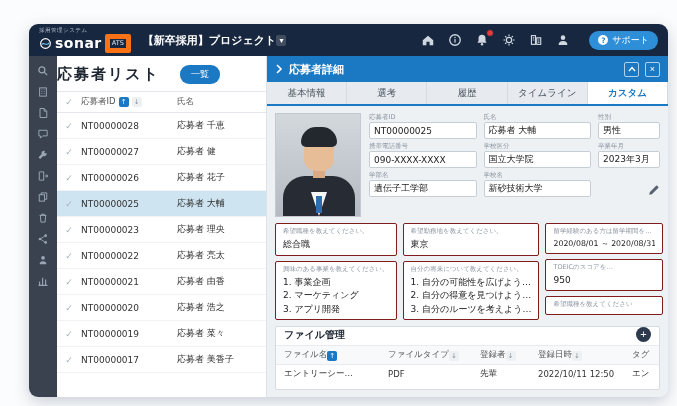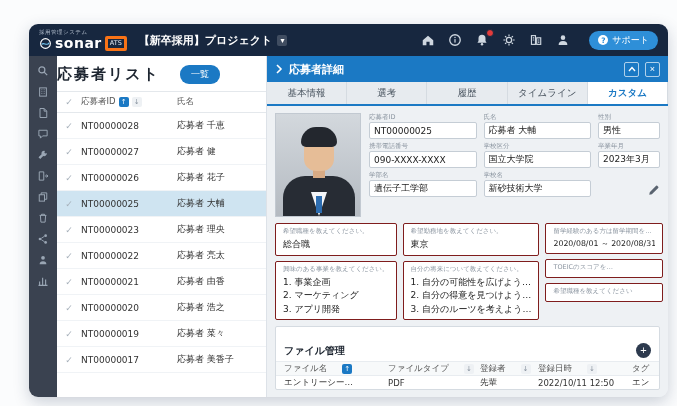--- a/index.html
+++ b/index.html
@@ -7,22 +7,22 @@
   body{font-family:"DejaVu Sans","Liberation Sans",sans-serif;background:#fbfcfd;position:relative;overflow:hidden}
   .window{position:absolute;left:29px;top:24px;width:639px;height:373px;border-radius:9px;overflow:hidden;background:#eef1f4;box-shadow:0 5px 16px rgba(30,50,80,.22);display:flex;flex-direction:column}
 
   
   .topbar{flex:0 0 32px;background:#17273f;display:flex;align-items:center;gap:12px;padding:0 10px;color:#fff}
   .brand{display:flex;flex-direction:column;line-height:1;cursor:pointer}
   .brand-system{font-size:5.5px;color:#aeb9c8;letter-spacing:.5px;margin-bottom:1px}
   .brand-row{display:flex;align-items:center;gap:3px}
   .brand-mark svg{width:13px;height:13px;display:block}
   .brand-name{font-size:14px;font-weight:bold;letter-spacing:.5px}
-  .brand-suffix{font-size:6.5px;border:3px solid #f97316;padding:1px 2px;border-radius:2px;color:#dfe6ee}
-  .project{display:flex;align-items:center;gap:5px;font-size:11px;font-weight:bold;cursor:pointer;white-space:nowrap}
+  .brand-suffix{font-size:6.5px;border:5px solid #f97316;padding:1px 2px;border-radius:2px;color:#dfe6ee}
+  .project{display:flex;align-items:center;font-size:11px;font-weight:bold;cursor:pointer;white-space:nowrap}
   .caret{font-size:8px;background:rgba(255,255,255,.18);border-radius:2px;padding:1px 3px}
   .topbar-spacer{flex:1}
   .tbicons{display:flex;align-items:center;gap:11px;margin-right:6px}
   .tbicon{width:16px;height:16px;position:relative;display:flex;align-items:center;justify-content:center;cursor:pointer;color:#cfd7e0}
   .tbicon svg{width:14px;height:14px;display:block}
   .badge{position:absolute;top:-3px;right:-4px;width:8px;height:8px;border-radius:50%;background:#e23b3b;border:1px solid #17273f}
   .support{display:flex;align-items:center;gap:4px;background:#2e8fd8;border:none;color:#fff;font-size:9px;padding:3px 9px;border-radius:10px;cursor:pointer;font-family:inherit;white-space:nowrap}
   .support-q{width:10px;height:10px;border-radius:50%;background:#fff;color:#2e8fd8;font-size:7.5px;font-weight:bold;display:flex;align-items:center;justify-content:center}
 
   
@@ -79,26 +79,26 @@
   
   .qgrid{display:grid;grid-template-columns:1fr 1fr 118px;gap:6px;align-items:start}
   .qcol{display:flex;flex-direction:column;gap:5px}
   .qbox{background:#fff;border:1px solid #7f1d1d;border-radius:2px;padding:3px 7px;overflow:hidden}
   .qlabel{font-size:6.5px;color:#8b95a0;white-space:nowrap;overflow:hidden;text-overflow:ellipsis;margin-bottom:2px}
   .qvalue{font-size:9px;color:#222;line-height:1.5;white-space:nowrap;overflow:hidden}
   .qvalue-sm{font-size:7.8px}
 
   
   .files{background:#fff;border:1px solid #d5dbe1;border-radius:2px;flex:1;display:flex;flex-direction:column;min-height:0}
-  .files-head{display:flex;align-items:center;justify-content:space-between;padding:16px 8px 3px}
+  .files-head{display:flex;align-items:center;justify-content:space-between;padding:0 8px 3px}
   .files-title{font-size:10px;font-weight:bold;color:#1d2530}
   .add-btn{width:15px;height:15px;border-radius:50%;background:#2d3a4e;color:#fff;border:none;font-size:11px;line-height:1;display:flex;align-items:center;justify-content:center;cursor:pointer;padding:0}
   .frow{display:flex;align-items:center;height:19px;padding:0 8px;border-top:1px solid #e8ecf0;font-size:8.5px}
   .frow.fthead{background:#f7f9fa;color:#555}
-  .fcell{display:flex;align-items:center;gap:15px;overflow:hidden;white-space:nowrap}
+  .fcell{display:flex;align-items:flex-end;gap:0;overflow:hidden;white-space:nowrap}
   .fcell-name{flex:0 0 104px}
   .fcell-type{flex:0 0 92px}
   .fcell-reg{flex:0 0 58px}
   .fcell-date{flex:0 0 94px}
   .fcell-tag{flex:1}
   .fdata{color:#333}
 </style>
 </head>
 <body>
 
@@ -418,20 +418,21 @@
               <div class="qvalue">3. 自分のルーツを考えよう…</div>
             </div>
           </div>
           <div class="qcol">
             <div class="qbox">
               <div class="qlabel">留学経験のある方は留学期間を教えて…</div>
               <div class="qvalue qvalue-sm">2020/08/01 ～ 2020/08/31</div>
             </div>
             <div class="qbox">
               <div class="qlabel">TOEICのスコアを…</div>
+              <div class="qvalue">950</div>
             </div>
             <div class="qbox">
               <div class="qlabel">希望職種を教えてください</div>
             </div>
           </div>
         </div>
 
         <div class="files">
           <div class="files-head">
             <span class="files-title">ファイル管理</span>

